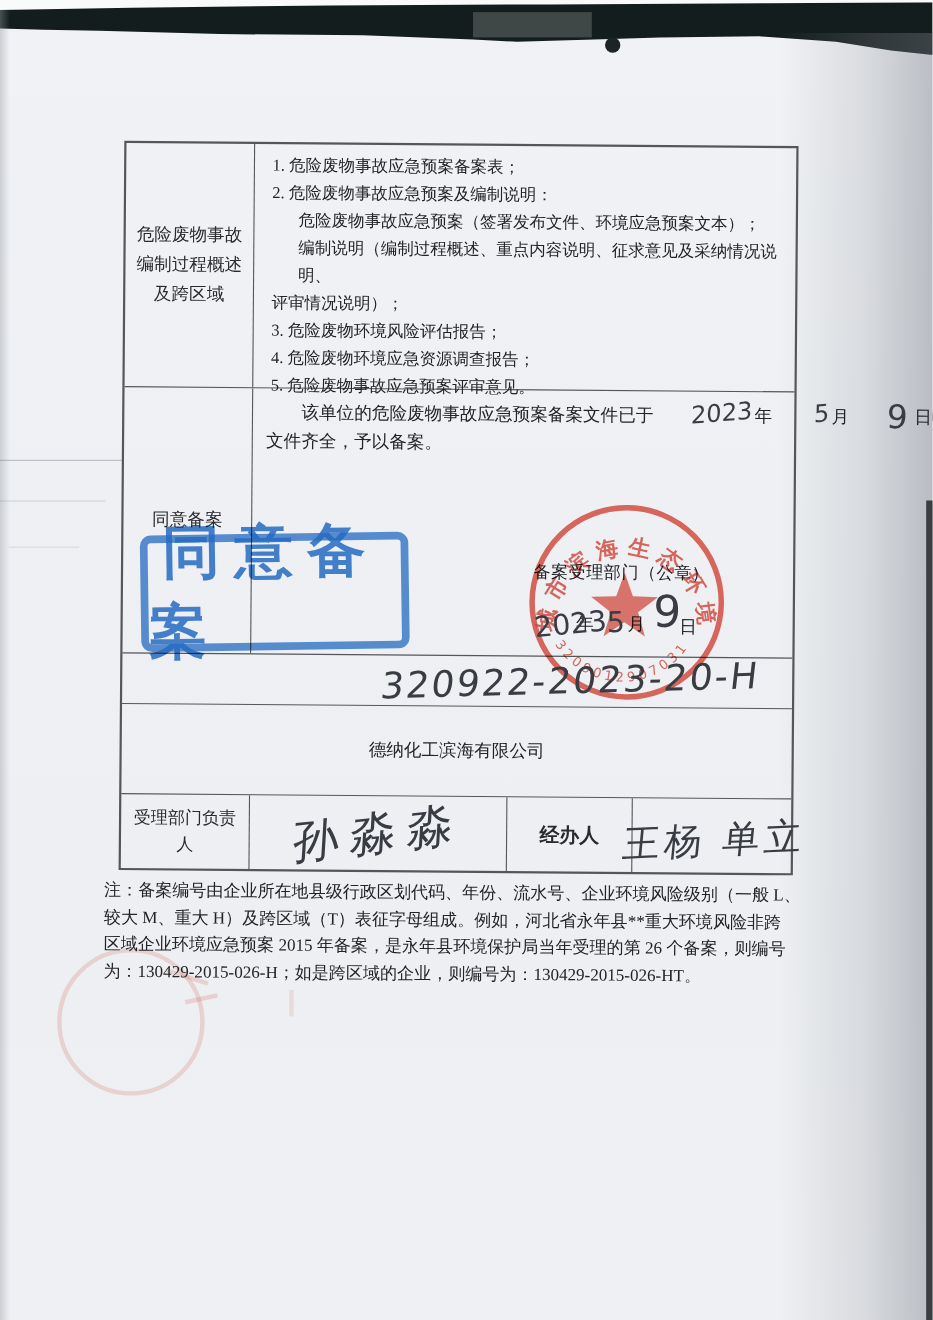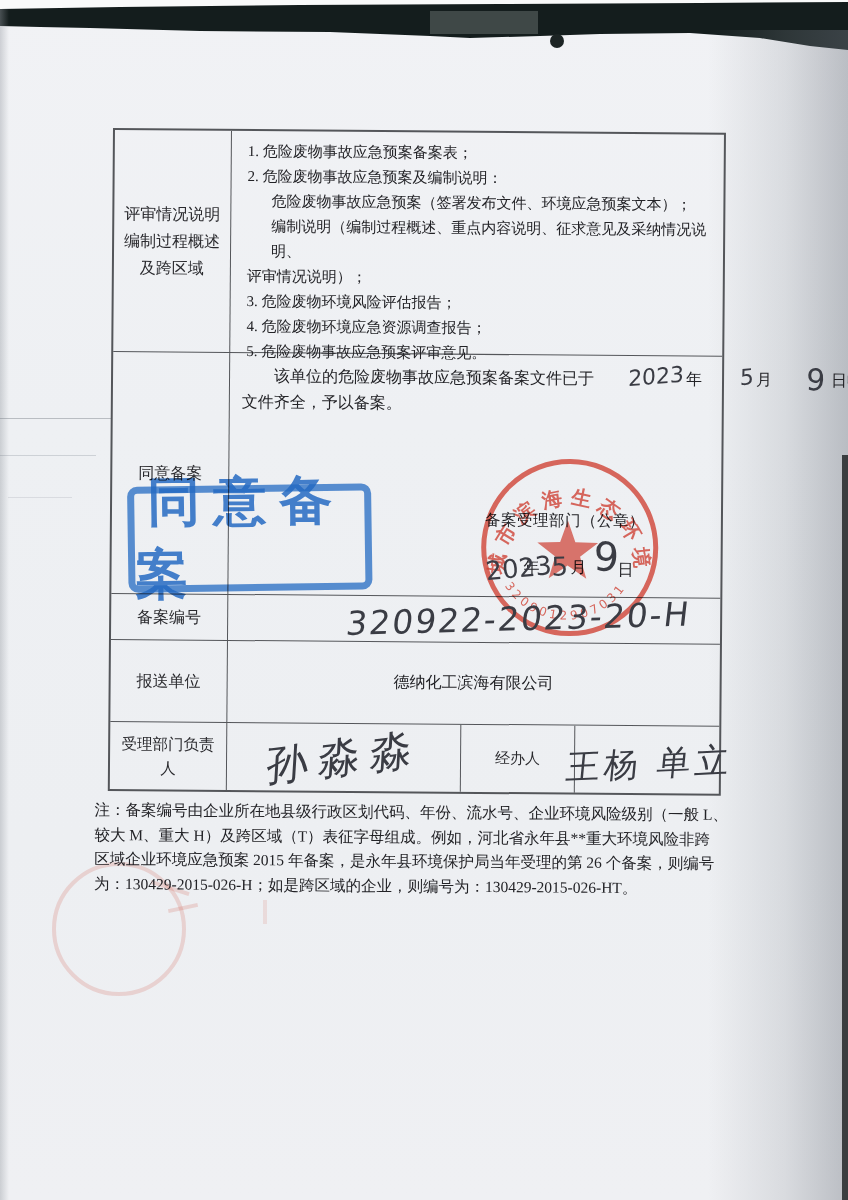--- a/index.html
+++ b/index.html
@@ -41,21 +41,21 @@
        flex-direction:column;align-items:center;justify-content:center;text-align:center;
        font-size:16px;line-height:27px;color:#2a2a2e;flex:none;}
   .con{flex:1;position:relative;box-sizing:border-box;}
   .dir-list{padding:8px 8px 0 16px;font-size:15px;line-height:25px;color:#232327;}
   .ind{margin-left:24px;}
   .op-par{padding:5px 10px 0 12px;font-size:16px;line-height:26px;color:#232327;}
   .op-l1{text-indent:2em;white-space:nowrap;}
   .r4 .con{display:flex;align-items:center;justify-content:center;font-size:16px;color:#232327;}
   .sig-cell{border-right:1.6px solid #54565a;box-sizing:border-box;display:flex;align-items:center;justify-content:center;flex:none;position:relative;}
   .s1{width:234px;}
-  .s2{width:114px;font-size:15px;color:#2a2a2e;}
+  .s2{width:114px;font-size:18px;color:#2a2a2e;font-weight:bold;}
   .s3{width:148px;border-right:none !important;}
   .lab5{font-size:15.5px;line-height:24px;}
 
   
   .hw{font-family:"DejaVu Sans",sans-serif;color:#3a3c44;}
   .hw-inline{display:inline-block;font-size:22px;transform:rotate(-5deg) skewX(-6deg);position:relative;top:1px;margin:0 2px;}
   .hw-day{font-size:30px;transform:rotate(3deg);top:4px;}
   .hw-number{position:absolute;left:350px;top:596px;font-size:33px;letter-spacing:2px;
              transform:rotate(-2deg) skewX(-8deg);z-index:8;}
   .hw-sig1{font-size:42px;letter-spacing:10px;transform:rotate(-7deg) skewX(-10deg);}
@@ -98,21 +98,21 @@
   <div class="ghost-mark g1"></div>
   <div class="ghost-mark g2"></div>
   <div class="ghost-mark g3"></div>
 
   <div class="sheet">
 
     <div class="tbl">
 
       <div class="row r1">
         <div class="lab">
-          <div>评审情况说明</div>
+          <div>危险废物事故</div>
           <div>编制过程概述</div>
           <div>及跨区域</div>
         </div>
         <div class="con">
           <div class="dir-list">
             <div>1. 危险废物事故应急预案备案表；</div>
             <div>2. 危险废物事故应急预案及编制说明：</div>
             <div class="ind">危险废物事故应急预案（签署发布文件、环境应急预案文本）；</div>
             <div class="ind">编制说明（编制过程概述、重点内容说明、征求意见及采纳情况说明、</div>
             <div>评审情况说明）；</div>
@@ -129,30 +129,24 @@
         </div>
         <div class="con">
           <div class="op-par">
             <div class="op-l1"><span>该单位的危险废物事故应急预案备案文件已于</span><span class="hw hw-inline">2023</span><span>年</span>&nbsp;<span class="hw hw-inline">5</span><span>月</span><span class="hw hw-inline hw-day">9</span> <span>日收讫，</span></div>
             <div>文件齐全，予以备案。</div>
           </div>
         </div>
       </div>
 
       <div class="row r3">
-        <div class="lab">
-          <div>备案编号</div>
-        </div>
         <div class="con"></div>
       </div>
 
       <div class="row r4">
-        <div class="lab">
-          <div>报送单位</div>
-        </div>
         <div class="con">
           <div>德纳化工滨海有限公司</div>
         </div>
       </div>
 
       <div class="row r5">
         <div class="lab lab5">
           <div>受理部门负责</div>
           <div>人</div>
         </div>

